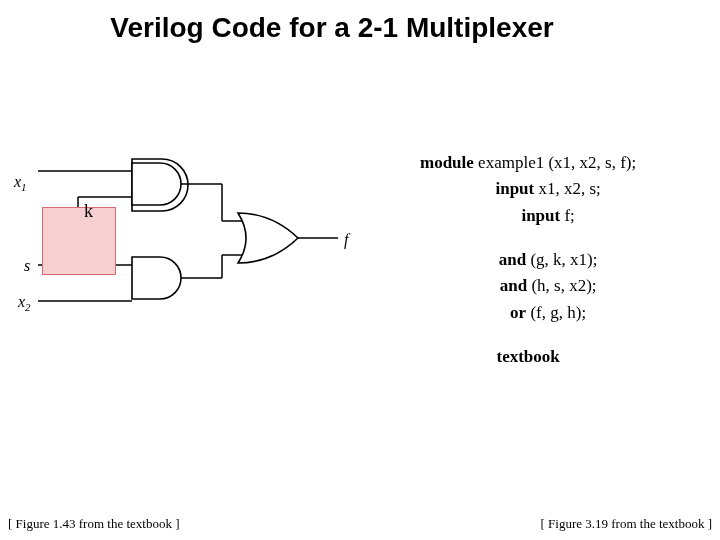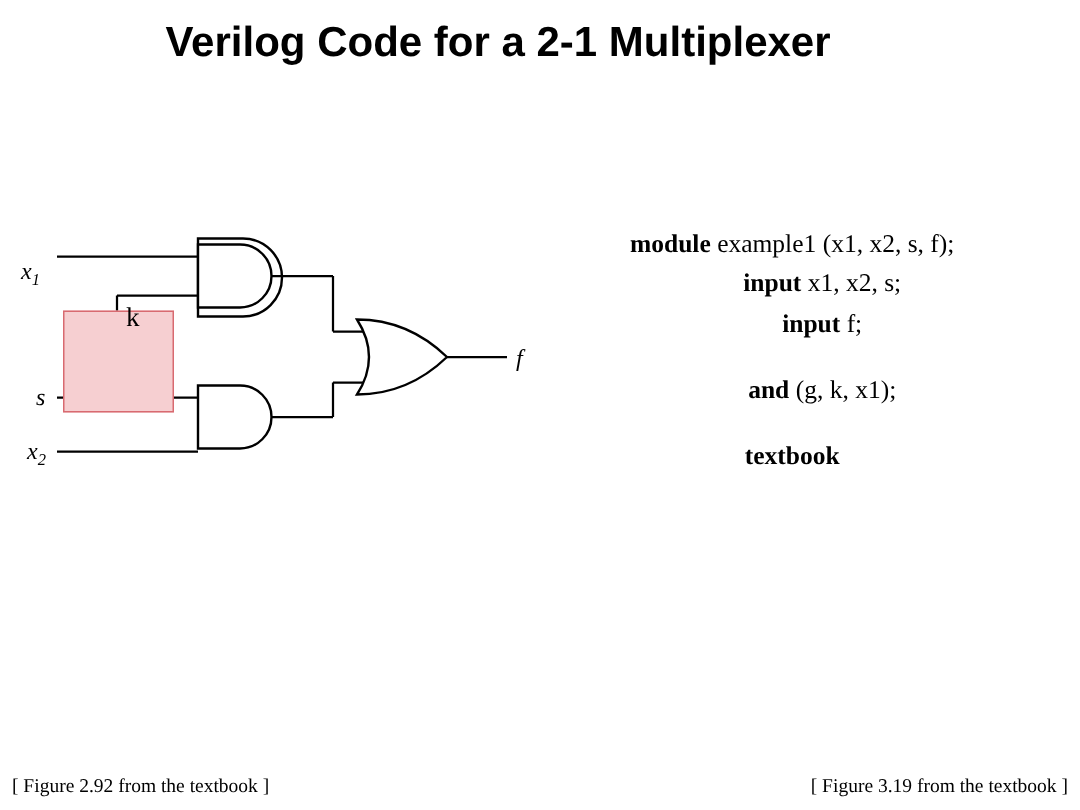--- a/index.html
+++ b/index.html
@@ -161,20 +161,26 @@
   <div>
     <span class="indent1"><span class="kw">input</span><span>  x1, x2, s;</span></span>
   </div>
   <div>
     <span class="indent1"><span class="kw">input</span><span>  f;</span></span>
   </div>
   <div style="height:18px;"></div>
   <div>
     <span class="indent1"><span class="kw">and</span><span> (g, k, x1);</span></span>
   </div>
+  <div>
+    <span class="indent1"><span class="kw">and</span><span> (h, s, x2);</span></span>
+  </div>
+  <div>
+    <span class="indent1"><span class="kw">or</span><span> (f, g, h);</span></span>
+  </div>
   <div style="height:18px;"></div>
   <div>
     <span class="kw">textbook</span>
   </div>
 </div>
 
-<div class="caption" style="left:8px;">[ Figure 2.92 from the textbook ]</div>
+<div class="caption" style="left:8px;">[ Figure 1.43 from the textbook ]</div>
 <div class="caption" style="right:8px;">[ Figure 3.19 from the textbook ]</div>
 
 </body></html>

